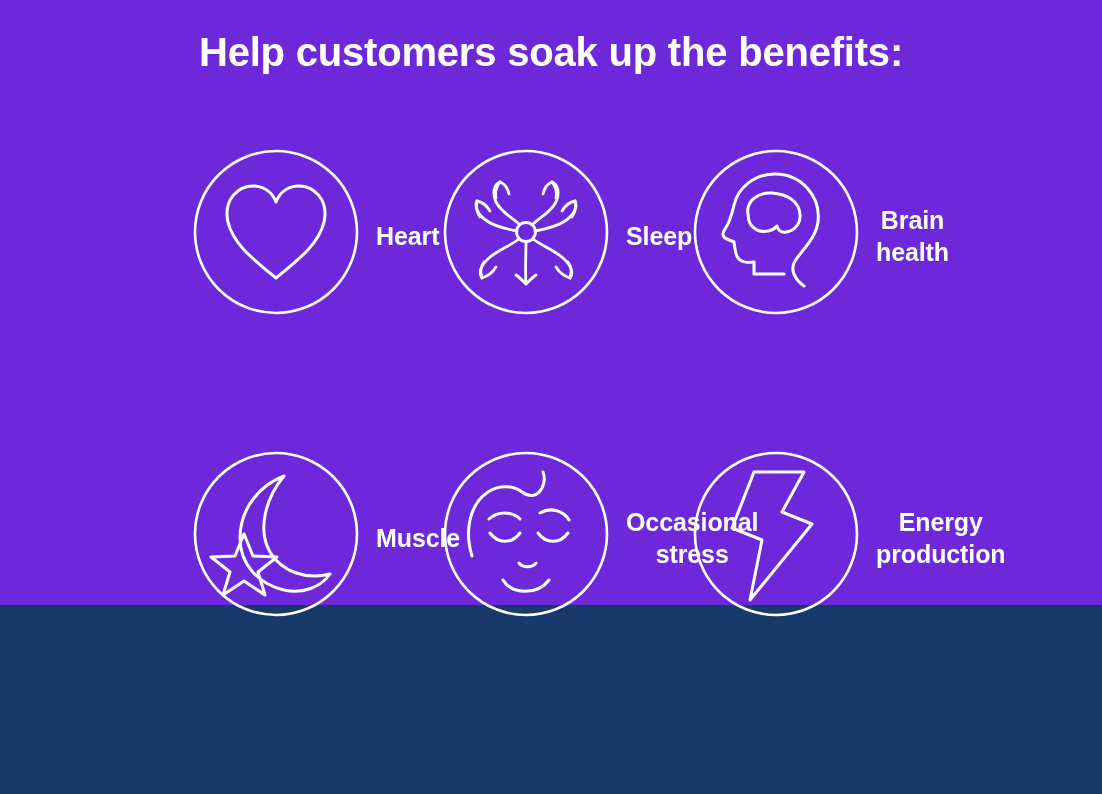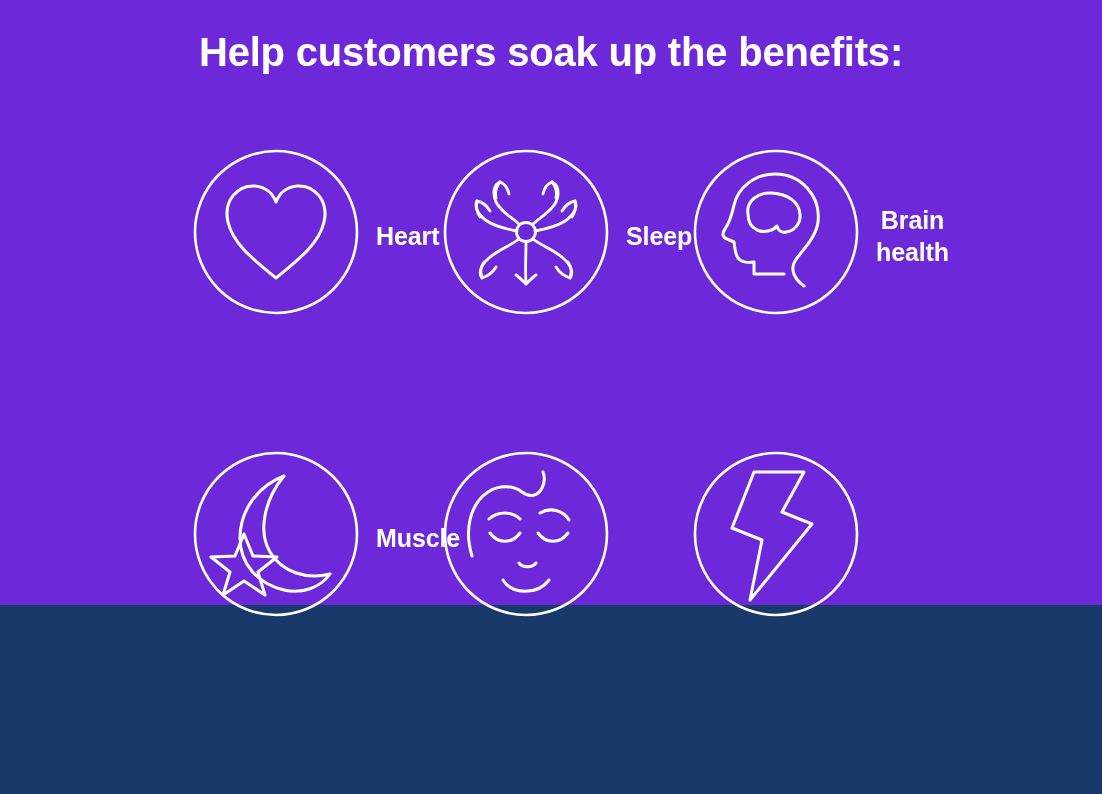--- a/index.html
+++ b/index.html
@@ -189,27 +189,31 @@
               <path d="M64 99 C 72 110, 86 110, 94 99"></path>
 
               <path d="M112 99 C 120 110, 134 110, 142 99"></path>
 
               <path d="M93 129 C 97 134, 106 134, 110 129"></path>
 
               <path d="M77 146 C 86 161, 112 161, 123 146"></path>
             </g>
           </svg>
         </span>
+        <div class="caption">Occasional
+stress</div>
       </div>
 
       <div class="cell">
         <span class="icon-ring">
           <svg viewBox="0 0 200 200" xmlns="http://www.w3.org/2000/svg">
             <circle cx="100" cy="100" r="81" fill="none" stroke="#ffffff" stroke-width="2.6"></circle>
             <path d="M78 38 L 128 38 L 106 78 L 136 90 L 74 166 L 86 106 L 56 94 Z" fill="none" stroke="#ffffff" stroke-width="3" stroke-linejoin="round" stroke-linecap="round"></path>
           </svg>
         </span>
+        <div class="caption">Energy
+production</div>
       </div>
 
     </div>
 
   </div>
 </div>
 
 </body></html>

